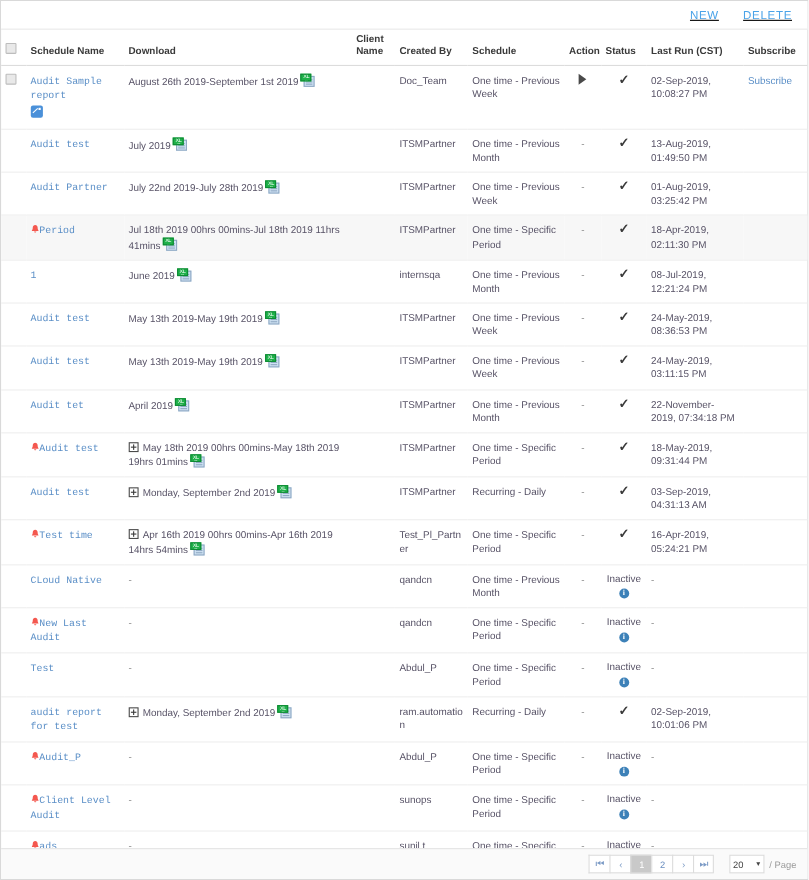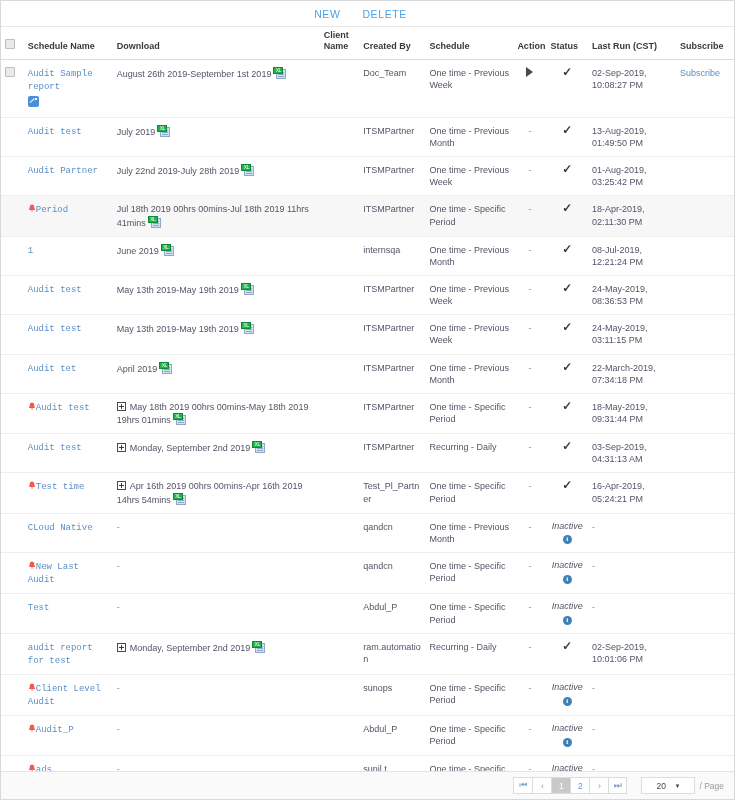--- a/index.html
+++ b/index.html
@@ -19,24 +19,25 @@
     flex-direction: column;
   }
 
   
   .topbar {
     height: 26px;
     flex: 0 0 26px;
     border-bottom: 1px solid #e8e8e8;
     display: flex;
     align-items: center;
-    justify-content: center;
+    justify-content: flex-end;
     padding-right: 14px;
     gap: 22px;
     background: #fff;
+    text-decoration: underline;
   }
   .topbar a {
     color: #4aa3e8;
     font-size: 10.5px;
     letter-spacing: .6px;
     text-decoration: none;
     cursor: pointer;
   }
 
   
@@ -232,21 +233,21 @@
     color: #3a3a3a;
     font-size: 12px;
     line-height: 10px;
     font-weight: bold;
   }
 
   .dash { color: #8b8b8b; font-size: 9px; }
 
   
   .inactive-wrap { text-align: center; line-height: 1.3; }
-  .inactive-text { color: #575266; font-size: 9px; display: block; font-style: italic; }
+  .inactive-text { color: #575266; font-size: 9px; display: block; }
   .info-icon {
     display: inline-block;
     width: 9px; height: 9px;
     border-radius: 50%;
     background: #3d81b8;
     color: #fff;
     font-size: 7px;
     line-height: 9px;
     text-align: center;
     font-weight: bold;
@@ -280,29 +281,29 @@
     cursor: pointer;
   }
   .pg:last-child { border-right: 1px solid #dcdcdc; }
   .pg.active { background: #c9c9c9; color: #fff; }
   .pg.glyph { color: #7c9bc6; font-size: 9px; }
   .perpage {
     display: flex; align-items: center; gap: 4px;
     margin-left: 8px;
   }
   .perpage-select {
-    width: 54px; height: 17px;
+    width: 32px; height: 17px;
     border: 1px solid #dcdcdc;
     background: #fff;
     font-size: 8.5px;
     color: #444;
     display: flex;
     align-items: center;
     justify-content: space-between;
-    padding: 0 14px;
+    padding: 0 2px;
     cursor: pointer;
   }
   .caret { font-size: 6px; color: #444; }
   .perpage-label { font-size: 8.5px; color: #9a9a9a; }
 </style>
 </head>
 <body>
 
 <div id="app">
 
@@ -464,21 +465,21 @@
             <td><span>April 2019</span><span class="xls-icon"><span class="sheet">
                   <i></i>
                   <i></i>
                   <i></i>
                 </span><span class="tag">XLS</span></span></td>
             <td></td>
             <td>ITSMPartner</td>
             <td>One time - Previous Month</td>
             <td class="c-act" style="text-align:center"><span class="dash">-</span></td>
             <td style="text-align:center"><span class="check-icon">✓</span></td>
-            <td>22-March-2019, 07:34:18 PM</td>
+            <td>22-November-2019, 07:34:18 PM</td>
             <td></td>
           </tr>
           <tr>
             <td></td>
             <td><span class="bell-icon"><svg width="8" height="9" viewBox="0 0 8 9">
                   <path d="M4 0.6c-1.3 0-2.2 1-2.2 2.2 0 2-0.9 2.6-0.9 3.1h6.2c0-0.5-0.9-1.1-0.9-3.1C6.2 1.6 5.3 0.6 4 0.6z" fill="#f4584f"></path>
                   <path d="M3 6.4h2c0 0.6-0.45 1-1 1s-1-0.4-1-1z" fill="#f4584f"></path>
                 </svg></span><a class="sched-link">Audit test</a></td>
             <td><span class="plus-icon"></span><span>May 18th 2019 00hrs 00mins-May 18th 2019 19hrs 01mins</span><span class="xls-icon"><span class="sheet">
                   <i></i>
@@ -581,39 +582,39 @@
             <td class="c-act" style="text-align:center"><span class="dash">-</span></td>
             <td style="text-align:center"><span class="check-icon">✓</span></td>
             <td>02-Sep-2019, 10:01:06 PM</td>
             <td></td>
           </tr>
           <tr>
             <td></td>
             <td><span class="bell-icon"><svg width="8" height="9" viewBox="0 0 8 9">
                   <path d="M4 0.6c-1.3 0-2.2 1-2.2 2.2 0 2-0.9 2.6-0.9 3.1h6.2c0-0.5-0.9-1.1-0.9-3.1C6.2 1.6 5.3 0.6 4 0.6z" fill="#f4584f"></path>
                   <path d="M3 6.4h2c0 0.6-0.45 1-1 1s-1-0.4-1-1z" fill="#f4584f"></path>
-                </svg></span><a class="sched-link">Client Level Audit</a></td>
-            <td><span class="dash">-</span></td>
-            <td></td>
-            <td>sunops</td>
+                </svg></span><a class="sched-link">Audit_P</a></td>
+            <td><span class="dash">-</span></td>
+            <td></td>
+            <td>Abdul_P</td>
             <td>One time - Specific Period</td>
             <td class="c-act" style="text-align:center"><span class="dash">-</span></td>
             <td style="text-align:center"><span class="inactive-wrap"><span class="inactive-text">Inactive</span><span class="info-icon">i</span></span></td>
             <td><span class="dash">-</span></td>
             <td></td>
           </tr>
           <tr>
             <td></td>
             <td><span class="bell-icon"><svg width="8" height="9" viewBox="0 0 8 9">
                   <path d="M4 0.6c-1.3 0-2.2 1-2.2 2.2 0 2-0.9 2.6-0.9 3.1h6.2c0-0.5-0.9-1.1-0.9-3.1C6.2 1.6 5.3 0.6 4 0.6z" fill="#f4584f"></path>
                   <path d="M3 6.4h2c0 0.6-0.45 1-1 1s-1-0.4-1-1z" fill="#f4584f"></path>
-                </svg></span><a class="sched-link">Audit_P</a></td>
-            <td><span class="dash">-</span></td>
-            <td></td>
-            <td>Abdul_P</td>
+                </svg></span><a class="sched-link">Client Level Audit</a></td>
+            <td><span class="dash">-</span></td>
+            <td></td>
+            <td>sunops</td>
             <td>One time - Specific Period</td>
             <td class="c-act" style="text-align:center"><span class="dash">-</span></td>
             <td style="text-align:center"><span class="inactive-wrap"><span class="inactive-text">Inactive</span><span class="info-icon">i</span></span></td>
             <td><span class="dash">-</span></td>
             <td></td>
           </tr>
           <tr>
             <td></td>
             <td><span class="bell-icon"><svg width="8" height="9" viewBox="0 0 8 9">
                   <path d="M4 0.6c-1.3 0-2.2 1-2.2 2.2 0 2-0.9 2.6-0.9 3.1h6.2c0-0.5-0.9-1.1-0.9-3.1C6.2 1.6 5.3 0.6 4 0.6z" fill="#f4584f"></path>

